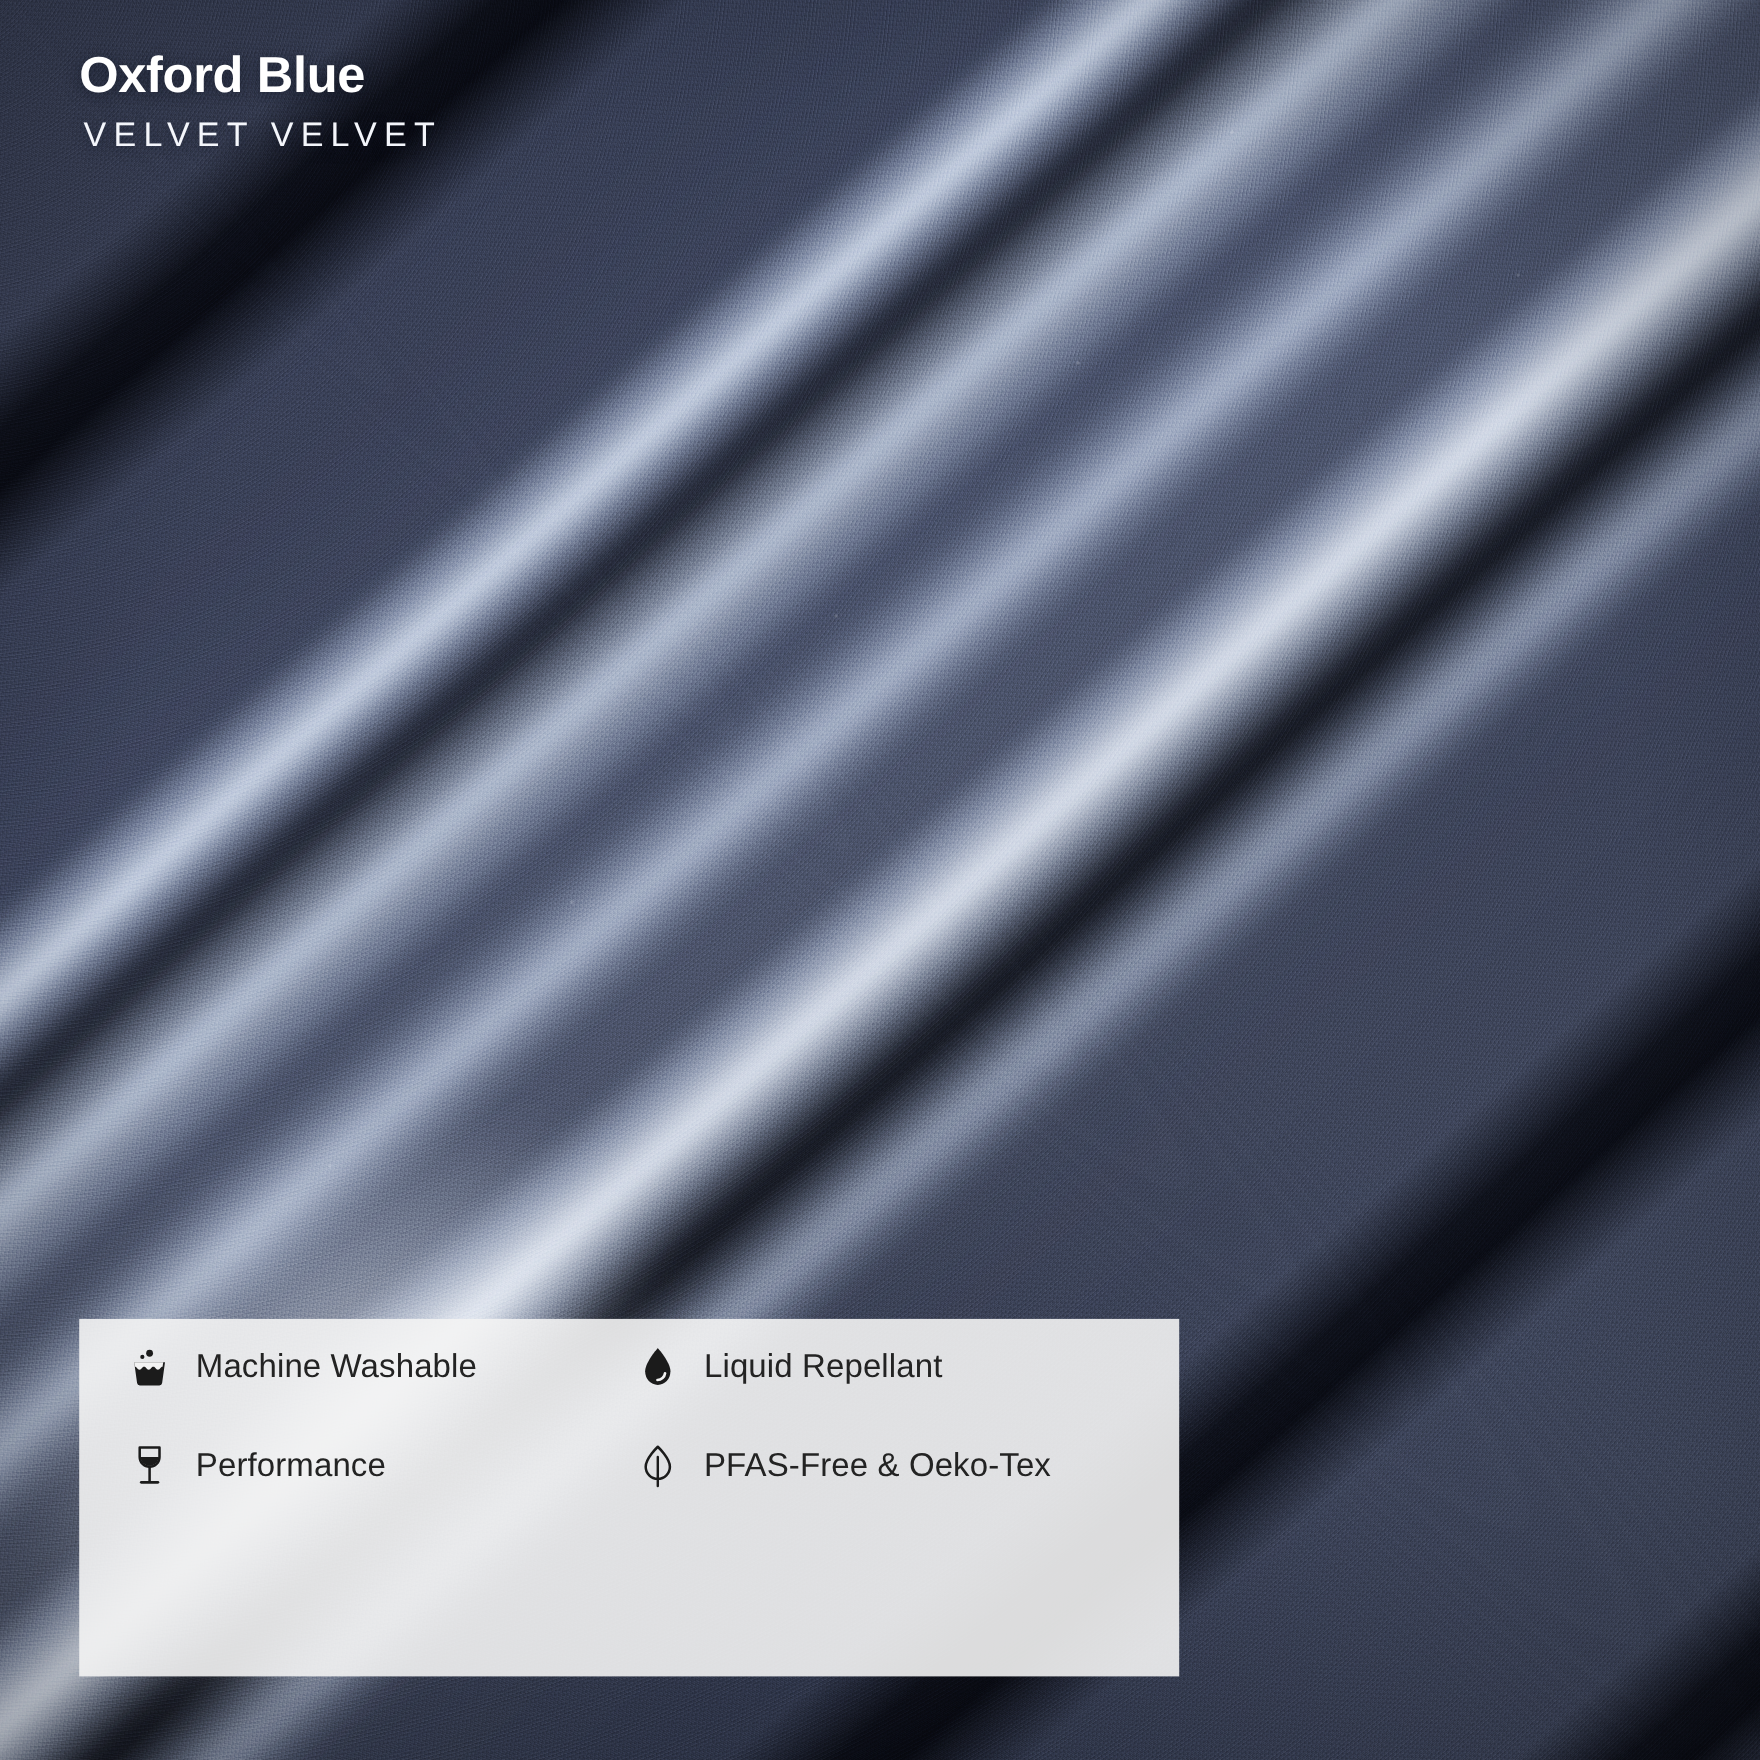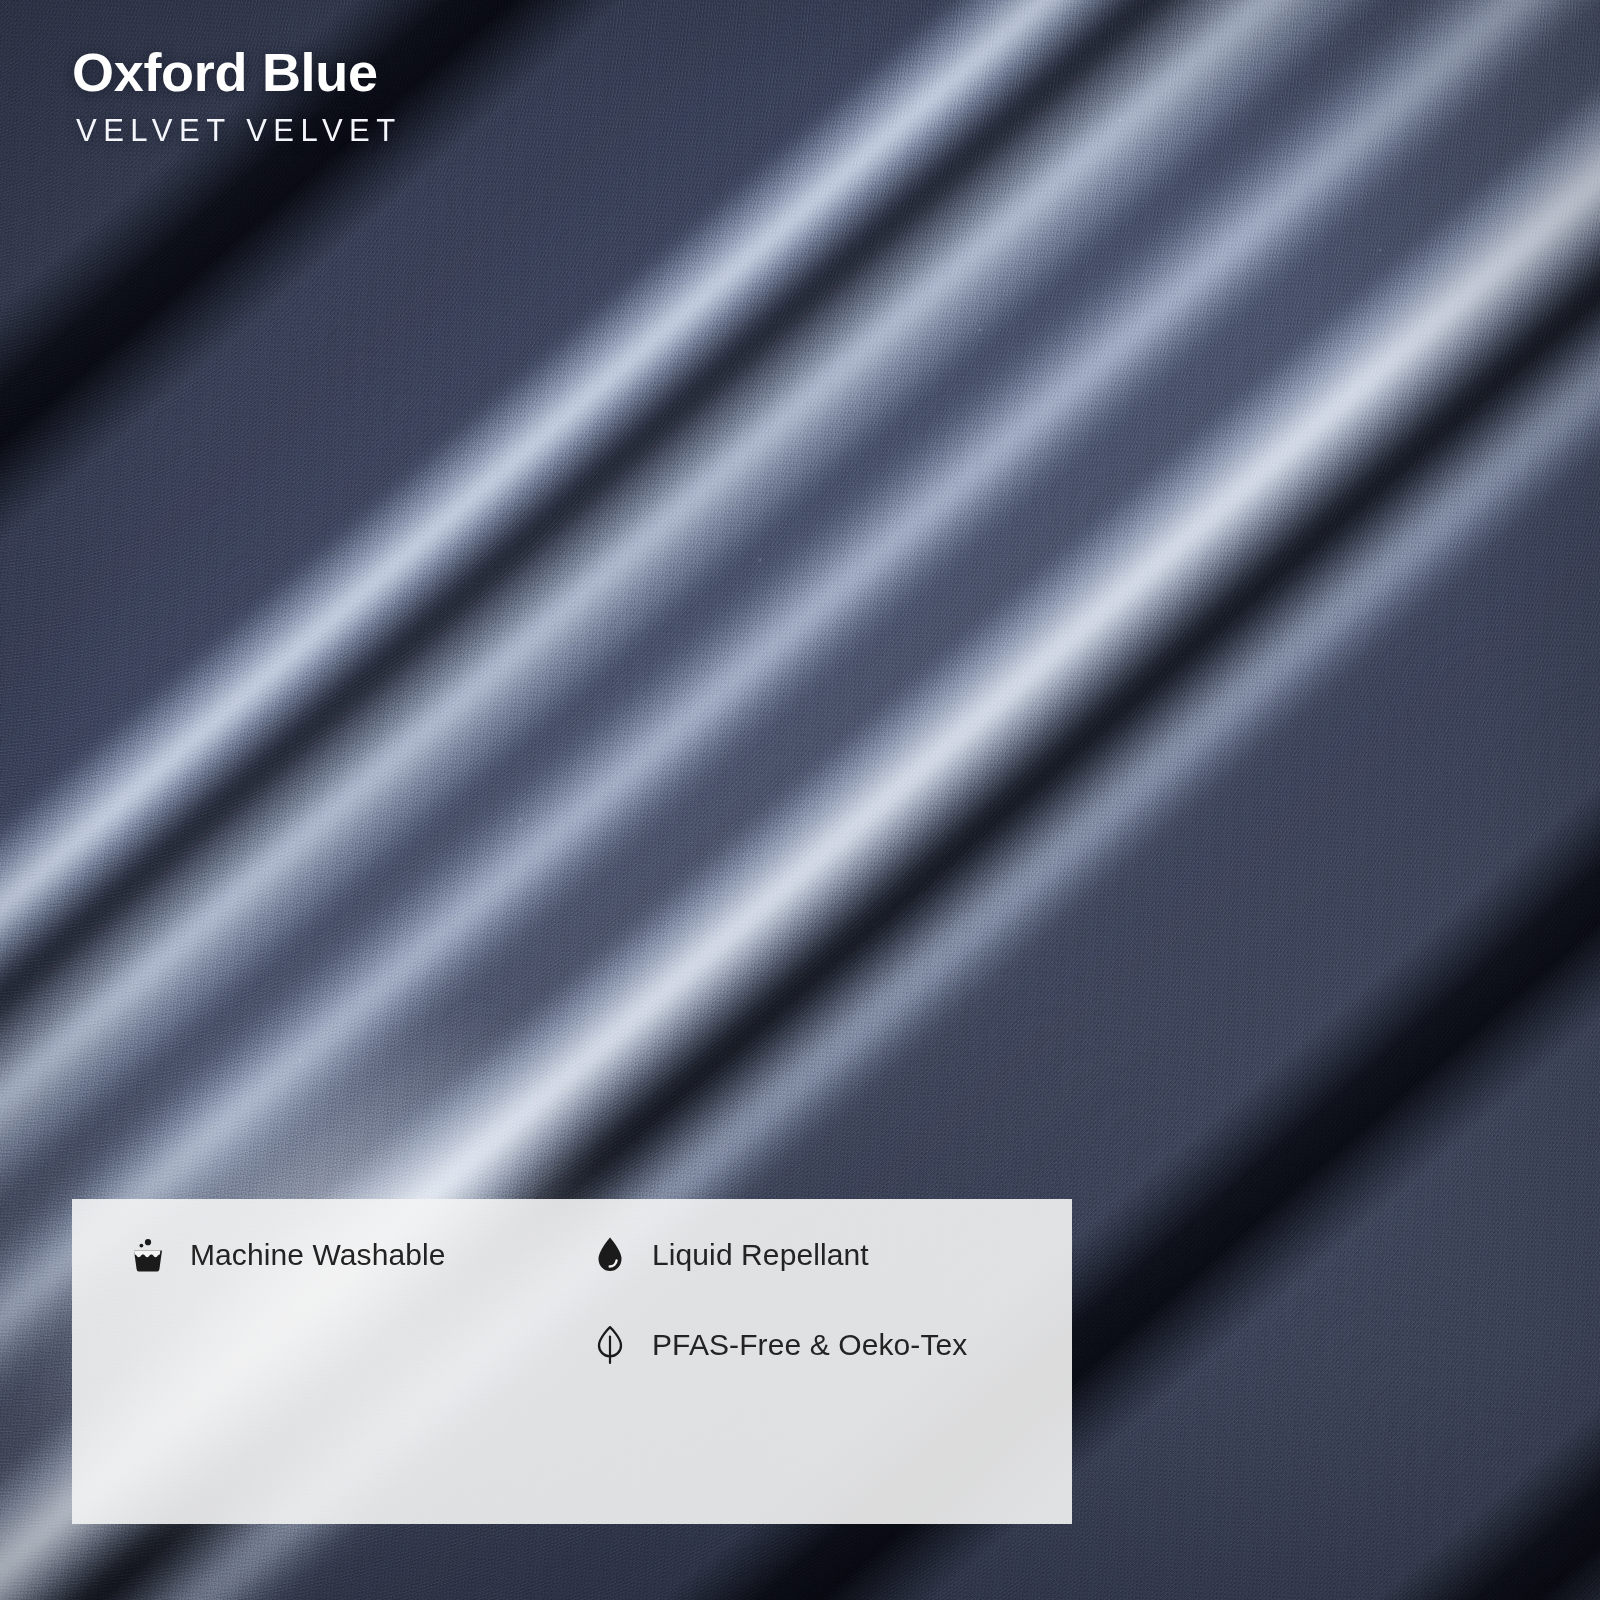--- a/index.html
+++ b/index.html
@@ -71,41 +71,41 @@
   .vignette{
     position:absolute;inset:0;
     background:radial-gradient(ellipse 82% 82% at 50% 48%, rgba(0,0,0,0) 52%, rgba(0,0,0,.30) 100%);
     pointer-events:none;
   }
 
   
   .header{position:absolute;left:72px;top:44px;z-index:6;}
   .title{
     margin:0;
-    font-size:54px;line-height:1.06;
+    font-size:46px;line-height:1.06;
     font-weight:700;color:#ffffff;
     letter-spacing:-0.3px;
     text-shadow:0 2px 14px rgba(10,14,28,.55);
   }
   .subtitle{
     margin:14px 0 0 4px;
     font-size:31px;line-height:1;
     font-weight:400;color:#f4f6fb;
     letter-spacing:6.5px;
     text-shadow:0 2px 12px rgba(10,14,28,.5);
   }
 
   
   .panel{
     position:absolute;
     left:72px;top:1199px;
     width:1000px;height:325px;
     background:rgba(243,243,243,.90);
     z-index:5;
-    padding:12px;
+    padding:0;
   }
   .panel-grid{
     position:relative;width:100%;height:100%;
   }
   .feat{
     position:absolute;
     display:flex;align-items:center;
     height:56px;
   }
   .feat .ico{
@@ -236,20 +236,31 @@
           <svg width="38" height="36" viewBox="0 0 38 36" fill="none">
             <circle cx="19" cy="5.2" r="3.1" fill="#1b1b1b"></circle>
             <circle cx="12.4" cy="8.6" r="1.9" fill="#1b1b1b"></circle>
             <path d="M5 13.5h28l-2.6 18.8a2.6 2.6 0 0 1-2.6 2.2H10.2a2.6 2.6 0 0 1-2.6-2.2L5 13.5z" fill="#1b1b1b"></path>
             <path d="M5.6 17.6c2.1 0 2.1 2.6 4.2 2.6s2.1-2.6 4.2-2.6 2.1 2.6 4.2 2.6 2.1-2.6 4.2-2.6 2.1 2.6 4.2 2.6 2.1-2.6 4.2-2.6l.6-4.1H5l.6 4.1z" fill="#f3f3f3"></path>
           </svg>
         </span>
         <span class="lbl">Machine Washable</span>
       </div>
 
+      <div class="feat c0 r1">
+        <span class="ico">
+          <svg width="30" height="40" viewBox="0 0 30 40" fill="none">
+            <path d="M6 3h18v8.5c0 5-4 9-9 9s-9-4-9-9V3z" stroke="#1b1b1b" stroke-width="2.3" stroke-linejoin="round"></path>
+            <path d="M6.6 11.6h16.8c-.55 4.6-4.2 8-8.4 8s-7.85-3.4-8.4-8z" fill="#1b1b1b"></path>
+            <path d="M15 20.5V33" stroke="#1b1b1b" stroke-width="2.3" stroke-linecap="round"></path>
+            <path d="M7.5 34.6h15" stroke="#1b1b1b" stroke-width="2.6" stroke-linecap="round"></path>
+          </svg>
+        </span>
+        <span class="lbl">Performance</span>
+      </div>
 
 
       <div class="feat c1 r0">
         <span class="ico">
           <svg width="30" height="40" viewBox="0 0 30 40" fill="none">
             <path d="M15 2.5c0 0 11.5 13 11.5 21.2C26.5 30.9 21.4 36 15 36S3.5 30.9 3.5 23.7C3.5 15.5 15 2.5 15 2.5z" fill="#1b1b1b"></path>
             <path d="M21.6 25.4a7 7 0 0 1-6.9 6.1" stroke="#f3f3f3" stroke-width="2.4" stroke-linecap="round"></path>
           </svg>
         </span>
         <span class="lbl">Liquid Repellant</span>

